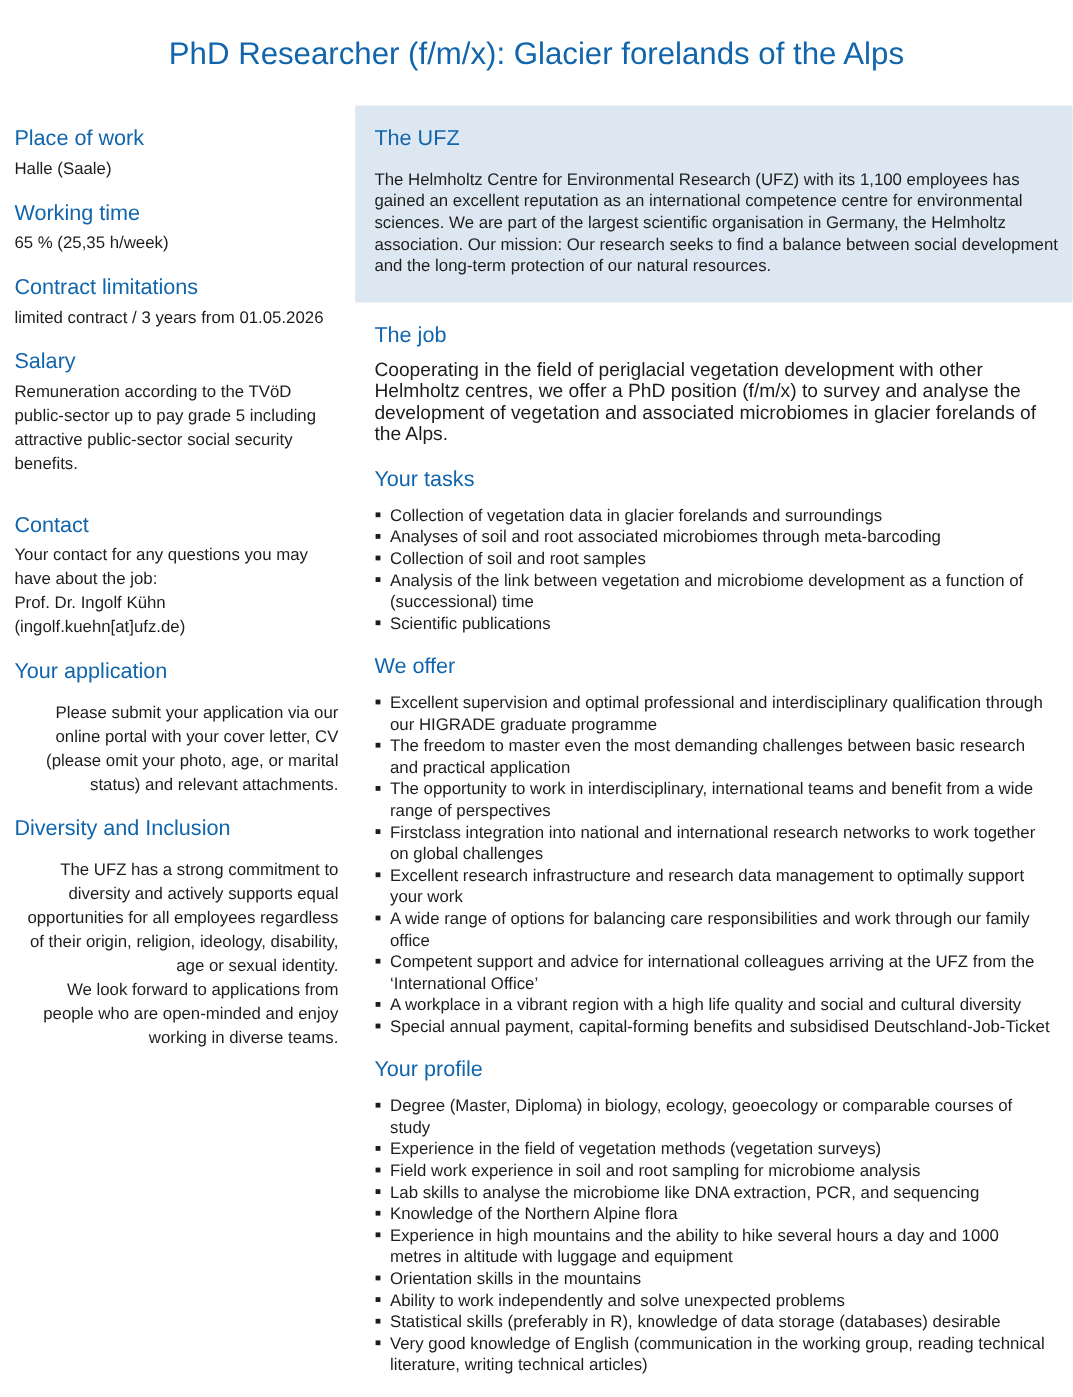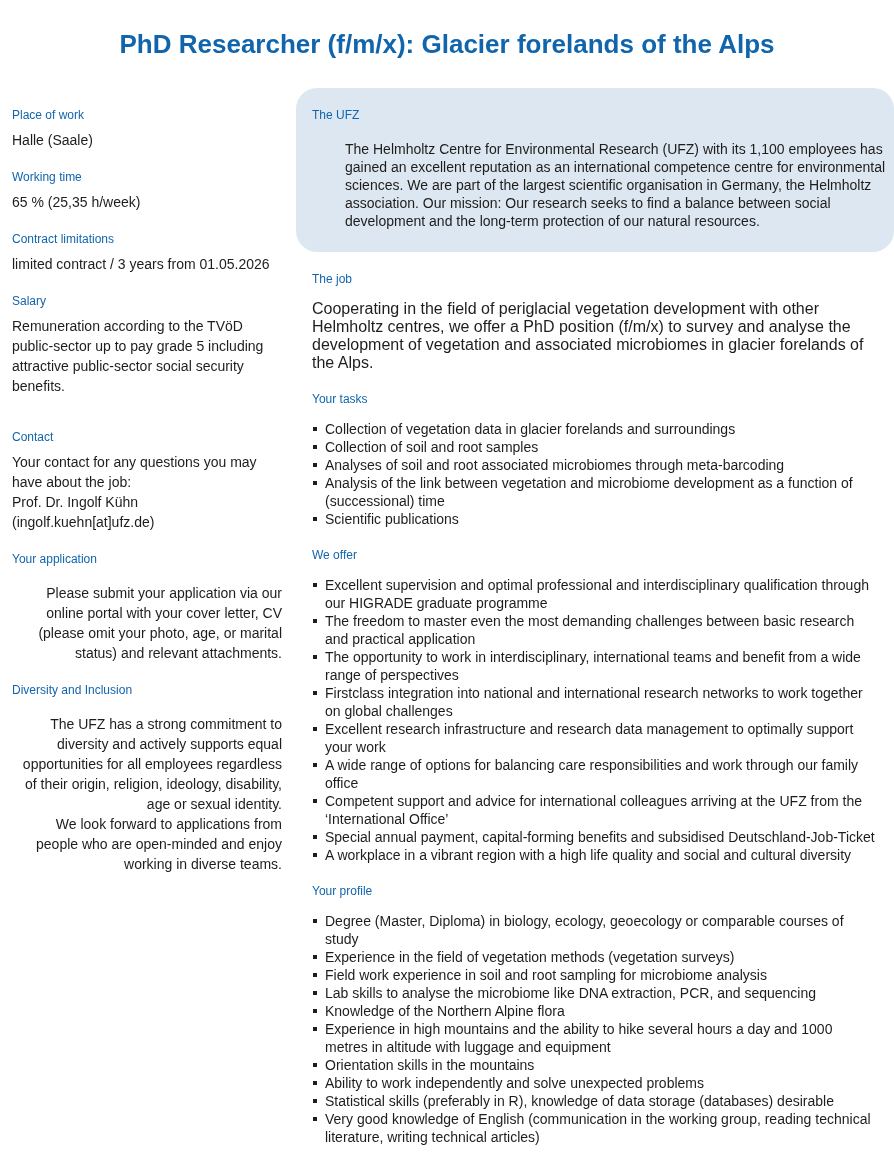--- a/index.html
+++ b/index.html
@@ -12,50 +12,49 @@
   body{
     width:894px;height:1164px;overflow:hidden;background:#ffffff;
     font-family:"Liberation Sans","DejaVu Sans",sans-serif;
     color:var(--text);
   }
   
   h1.page-title{
     margin:28px 0 0 0;
     text-align:center;
     font-size:26px;line-height:32px;
-    font-weight:bold;
+    font-weight:normal;
     color:var(--accent);
   }
   
   .layout{display:flex;margin-top:28px;align-items:flex-start;}
   .sidebar{width:296px;flex-shrink:0;padding:0 14px 0 12px;}
   .main{flex:1;min-width:0;}
 
   
   h2{
-    font-size:12px;line-height:22px;font-weight:normal;
+    font-size:18px;line-height:22px;font-weight:normal;
     color:var(--accent);margin:0;
   }
   p,ul{margin:0;padding:0;}
 
   
   .sidebar h2{margin:16px 0 4px 0;}
   .sidebar .sec{font-size:14px;line-height:20px;}
   .sidebar .gap-lg{margin-top:30px;}
   .sidebar .loose p{margin-top:13px;text-align:right;}
   .sidebar .tight p{margin-top:0;}
   .sidebar b{font-weight:normal;}
 
   
   .ufz-box{
     background:var(--box-bg);
     padding:16px 6px 22px 16px;
-    border-radius:21px;
   }
-  .ufz-box p{margin-top:14px;margin-left:33px;}
+  .ufz-box p{margin-top:14px;}
   .main .inner{padding:0 16px;}
   .main p{font-size:16px;line-height:18px;}
   .ufz-box p{font-size:14px;line-height:18px;}
   .main .inner h2{margin:16px 0 10px 0;}
   .main ul{list-style:none;font-size:14px;line-height:18px;}
   .main li{position:relative;padding-left:13px;}
   .main li::before{
     content:"";position:absolute;left:1px;top:7px;
     width:4px;height:4px;background:var(--text);
   }
@@ -121,40 +120,40 @@
       <section>
         <h2>The job</h2>
         <p>Cooperating in the field of periglacial vegetation development with other Helmholtz centres, we offer a PhD position (f/m/x) to survey and analyse the development of vegetation and associated microbiomes in glacier forelands of the Alps.</p>
       </section>
 
       <section>
         <h2>Your tasks</h2>
         <ul>
 
         <li>Collection of vegetation data in glacier forelands and surroundings</li>
+            <li>Analyses of soil and root associated microbiomes through meta-barcoding</li>
             <li>Collection of soil and root samples</li>
-            <li>Analyses of soil and root associated microbiomes through meta-barcoding</li>
             <li>Analysis of the link between vegetation and microbiome development as a function of (successional) time</li>
             <li>Scientific publications</li>
           </ul>
       </section>
 
       <section>
         <h2>We offer</h2>
         <ul>
 
         <li>Excellent supervision and optimal professional and interdisciplinary qualification through our HIGRADE graduate programme</li>
             <li>The freedom to master even the most demanding challenges between basic research and practical application</li>
             <li>The opportunity to work in interdisciplinary, international teams and benefit from a wide range of perspectives</li>
             <li>Firstclass integration into national and international research networks to work together on global challenges</li>
             <li>Excellent research infrastructure and research data management to optimally support your work</li>
             <li>A wide range of options for balancing care responsibilities and work through our family office</li>
             <li>Competent support and advice for international colleagues arriving at the UFZ from the ‘International Office’</li>
+            <li>A workplace in a vibrant region with a high life quality and social and cultural diversity</li>
             <li>Special annual payment, capital-forming benefits and subsidised Deutschland-Job-Ticket</li>
-            <li>A workplace in a vibrant region with a high life quality and social and cultural diversity</li>
           </ul>
       </section>
 
       <section>
         <h2>Your profile</h2>
         <ul>
 
         <li>Degree (Master, Diploma) in biology, ecology, geoecology or comparable courses of study</li>
             <li>Experience in the field of vegetation methods (vegetation surveys)</li>
             <li>Field work experience in soil and root sampling for microbiome analysis</li>

